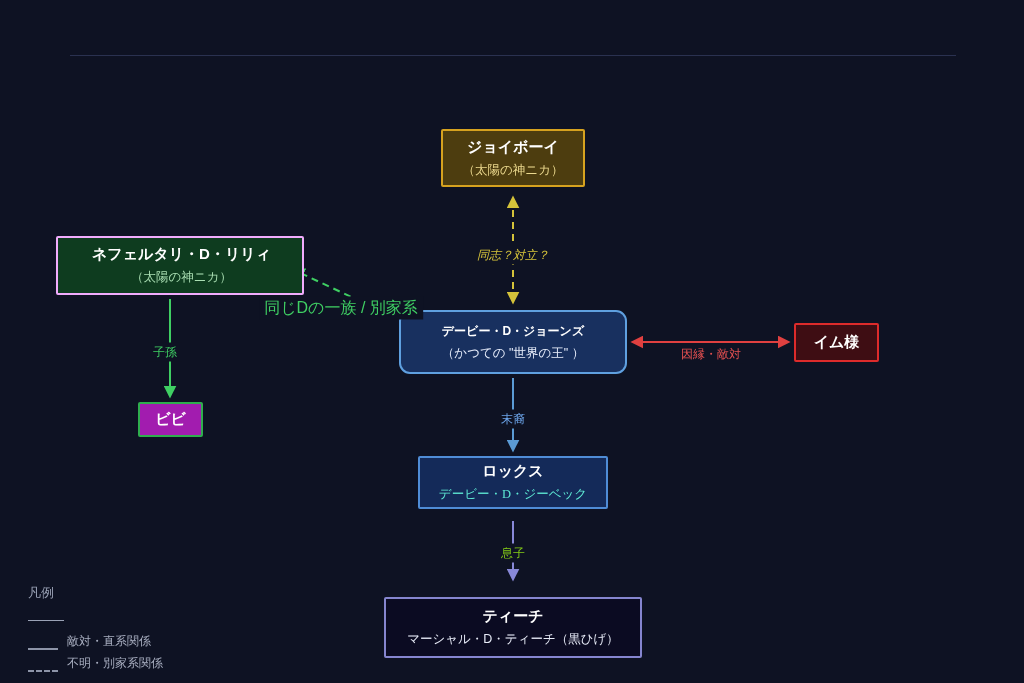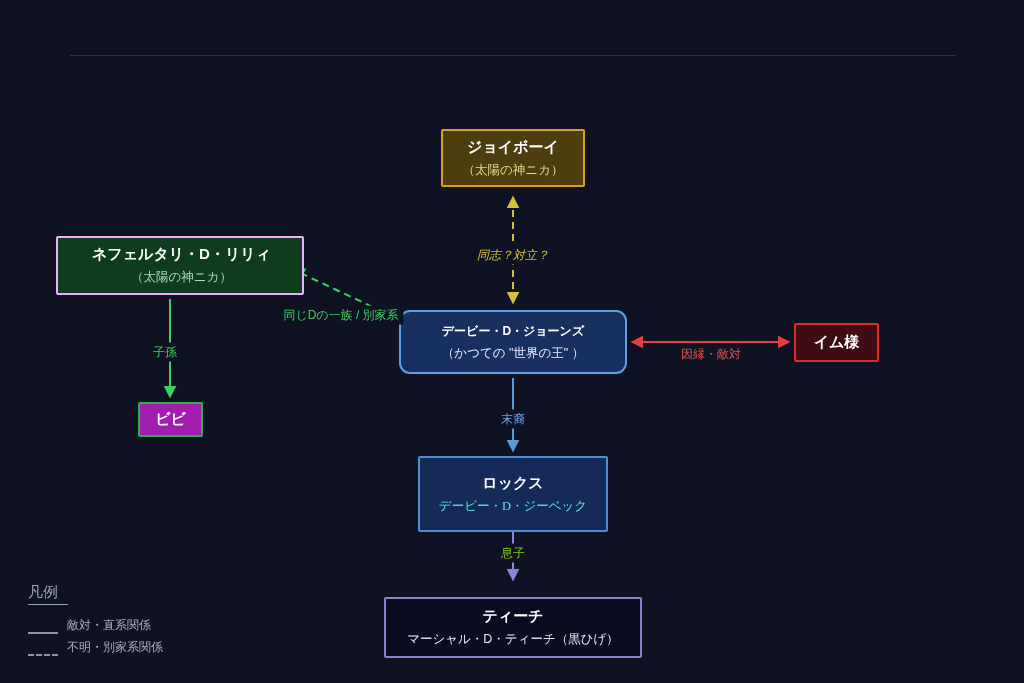--- a/index.html
+++ b/index.html
@@ -43,45 +43,45 @@
   .node-lily .s{color:#aadfb3;}
 
   .node-davyjones{left:399px;top:310px;width:228px;height:64px;border:2px solid #5fa0e0;background:#18305f;border-radius:11px;}
   .node-davyjones .t{font-size:12px;}
   .node-davyjones .s{color:#e8eefc;}
 
   .node-im{left:794px;top:323px;width:85px;height:39px;border:2px solid #dd2b2b;background:#3e0d13;}
 
   .node-vivi{left:138px;top:402px;width:65px;height:35px;border:2px solid #2fae4e;background:#a21caf;}
 
-  .node-rocks{left:418px;top:456px;width:190px;height:76px;border:2px solid #4f8cd6;background:#142a59;}
+  .node-rocks{left:418px;top:456px;width:190px;height:53px;border:2px solid #4f8cd6;background:#142a59;}
   .node-rocks .s{color:#5eead4;font-family:Liberation Serif, serif;}
 
   .node-teach{left:384px;top:585px;width:258px;height:61px;border:2px solid #8585cf;background:#0b0b22;margin-top:12px;}
   .node-teach .s{color:#e8ecf8;}
 
   .edge-label{
     position:absolute;
     transform:translate(-50%,-50%);
     font-size:12px;
     background:#0e1223;
     padding:1px 5px;
     white-space:nowrap;
   }
   .el-joyboy-davy{left:513px;top:255px;color:#d4c23a;font-style:italic;}
-  .el-lily-davy{left:341px;top:315px;color:#3fcf63;font-size:12px;}
+  .el-lily-davy{left:341px;top:308px;color:#3fcf63;font-size:16px;}
   .el-lily-vivi{left:165px;top:352px;color:#3fcf63;}
   .el-davy-im{left:711px;top:354px;color:#e55050;}
   .el-davy-rocks{left:513px;top:419px;color:#6ba3e8;text-align:center;}
   .el-rocks-teach{left:513px;top:553px;color:#84cc16;}
 
   .legend{position:absolute;left:28px;top:583px;color:#98a0b4;}
   .legend-title{
-    display:inline-block;font-size:15px;color:#9aa2b6;
-    border-bottom:1px solid #9aa2b6;padding-bottom:2px;padding-right:10px;
+    display:inline-block;font-size:13px;color:#9aa2b6;
+    border-bottom:1px solid #9aa2b6;padding-bottom:18px;padding-right:10px;
     margin-bottom:7px;
   }
   .legend-row{display:flex;align-items:flex-end;gap:9px;margin:5px 0;}
   .legend-line{width:30px;height:0;border-top:2px solid #8d94a8;}
   .legend-line.dashed{border-top-style:dashed;}
   .legend-label{font-size:12px;color:#a8aec0;}
 </style>
 </head>
 <body>
 

